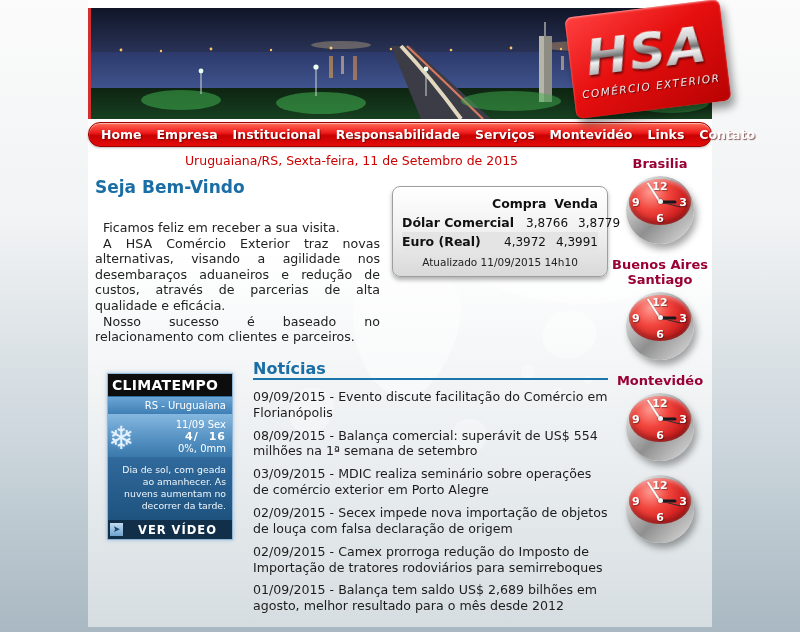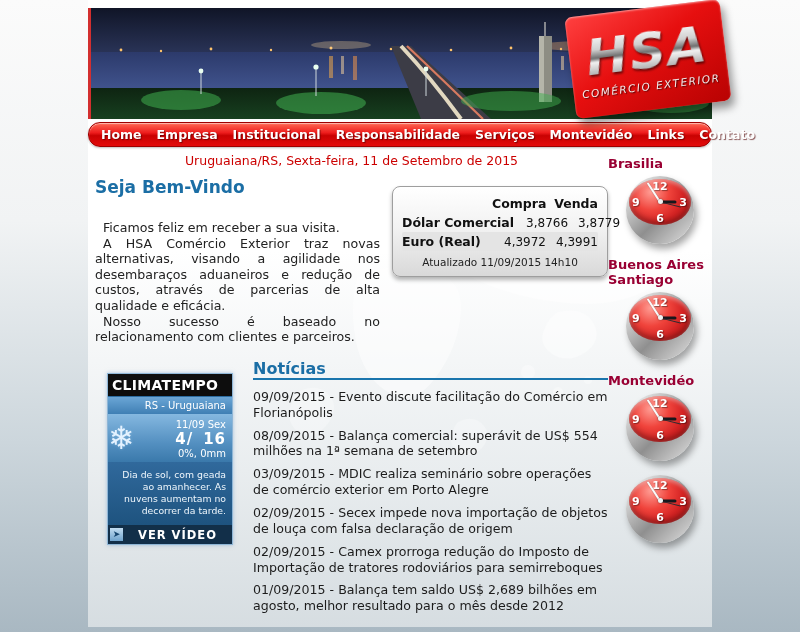--- a/index.html
+++ b/index.html
@@ -70,30 +70,30 @@
   .news-row{display:flex;margin-top:12px;}
   .news-col{flex:1;min-width:0;margin-left:20px;}
   .news-col h2{margin:2px 0 9px;font-size:16px;color:#1b6ea5;border-bottom:2px solid #1a75ad;padding-bottom:0;}
   .news-item{font-size:12.6px;color:#1c1c1c;line-height:1.26;margin-bottom:7px;}
   
   .weather{width:124px;flex:none;margin:16px 0 0 12px;align-self:flex-start;border:1px solid #8fb6d6;box-shadow:0 0 4px rgba(120,160,200,.6);}
   .wx-brand{background:#0d0d0d;color:#fff;font-size:14px;font-weight:bold;padding:3px 4px;letter-spacing:.3px;}
   .wx-region{background:linear-gradient(180deg,#6ba6d6 0%,#3f7fb4 100%);color:#fff;font-size:10px;text-align:right;padding:3px 6px;border-top:1px solid #2c6ca0;}
   .wx-main{position:relative;text-align:right;padding:5px 6px 3px;color:#fff;background:linear-gradient(180deg,#85b8e0 0%,#5490c1 60%,#3a79ab 100%);}
   .wx-date{font-size:10px;}
-  .wx-temps{font-size:15px;font-weight:bold;letter-spacing:1px;}
+  .wx-temps{font-size:11px;font-weight:bold;letter-spacing:1px;}
   .wx-temps .hi{margin-left:10px;}
   .wx-precip{font-size:10px;}
   .snowflake{position:absolute;left:0px;top:8px;font-size:32px;color:#e4f2ff;text-shadow:0 0 3px #7fb2d9;line-height:1;}
   .wx-desc{background:linear-gradient(180deg,#30699c 0%,#1e537f 100%);color:#eef6fc;font-size:9.3px;line-height:1.3;text-align:right;padding:7px 6px 8px;}
   .wx-video{background:#122f49;height:19px;display:flex;align-items:center;}
   .wx-play{width:13px;height:13px;margin-left:2px;flex:none;background:linear-gradient(180deg,#c2dcf0,#6fa3cd);color:#16456e;font-size:9px;line-height:13px;text-align:center;}
   .wx-video-label{flex:1;text-align:center;color:#fff;font-weight:bold;font-size:11.5px;letter-spacing:1px;}
   
-  .clock-label{font-weight:bold;color:#990033;font-size:13px;text-align:left;line-height:1.15;margin:8px 0 3px;}
+  .clock-label{font-weight:bold;color:#990033;font-size:13px;text-align:center;line-height:1.15;margin:8px 0 3px;}
   .clock{
     width:62px;height:62px;border-radius:50%;padding:3px;margin:4px auto 14px;
     background:linear-gradient(135deg,#fdfdfd 0%,#8f8f8f 55%,#e3e3e3 100%);
     box-shadow:3px 5px 7px rgba(0,0,0,.35);
   }
   .clock-face{
     position:relative;width:62px;height:46px;border-radius:50%;
     background:radial-gradient(circle at 35% 28%,#ff9d94 0%,#f0443c 35%,#d42323 62%,#9e0f0f 100%);
     box-shadow:inset 0 2px 4px rgba(255,255,255,.45), inset 0 -3px 6px rgba(0,0,0,.35);
   }

